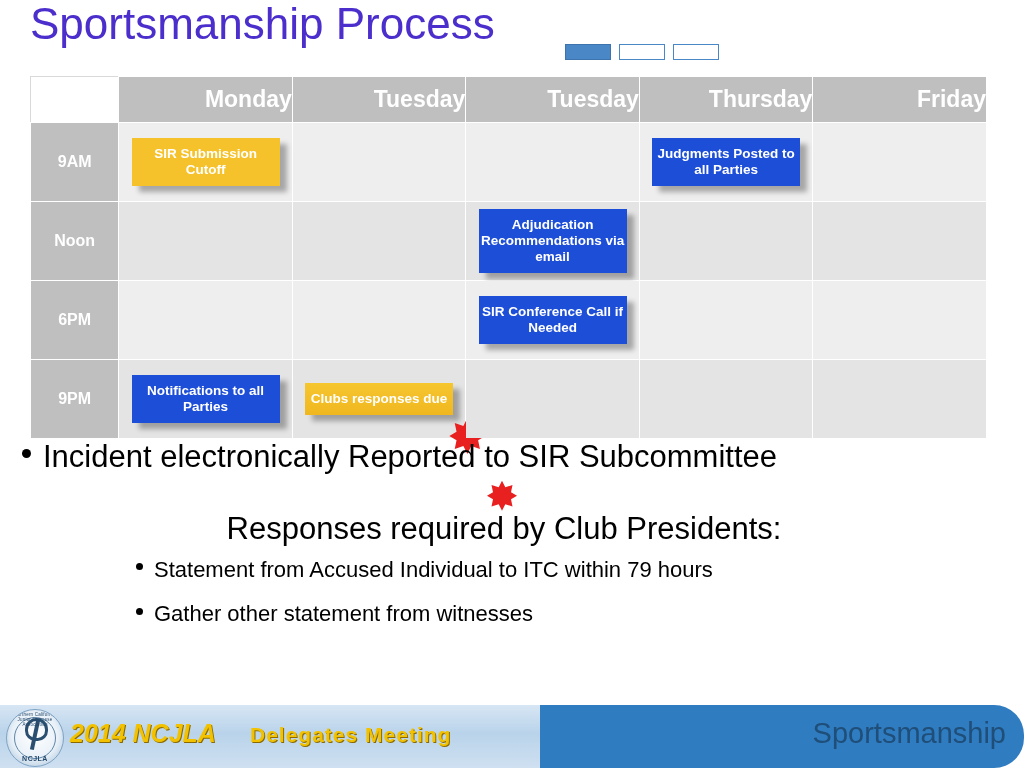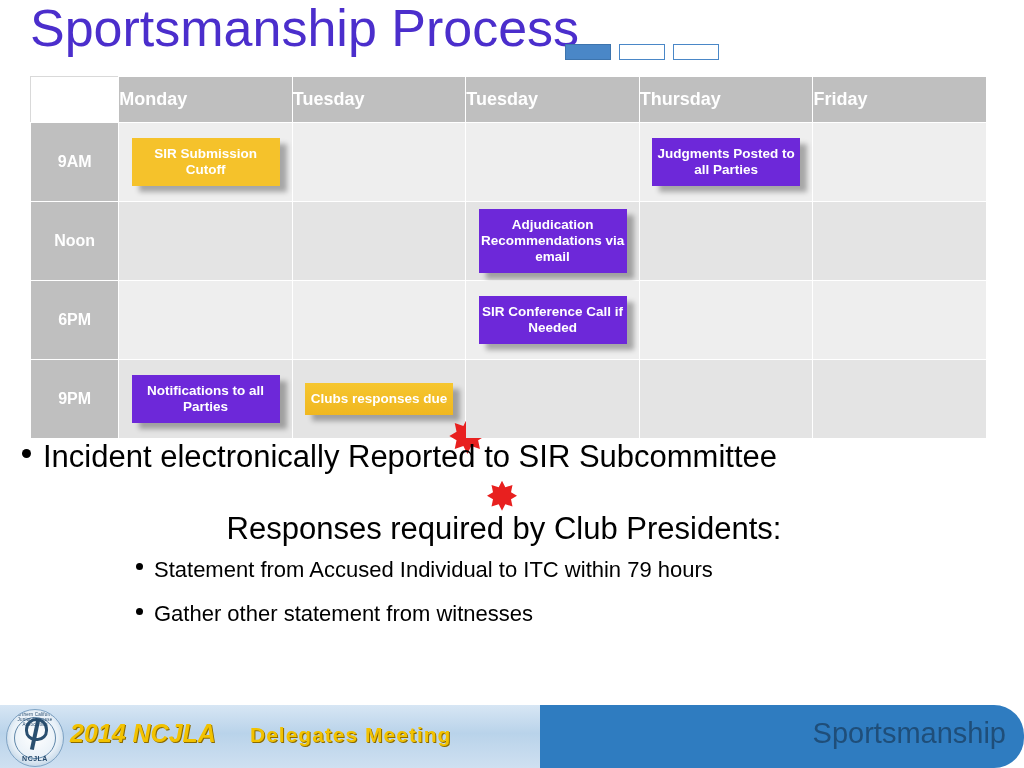--- a/index.html
+++ b/index.html
@@ -13,21 +13,21 @@
     font-family: "Liberation Sans", sans-serif;
     overflow: hidden;
     position: relative;
   }
 
   
   .slide-title {
     position: absolute;
     left: 30px;
     top: 2px;
-    font-size: 52px;
+    font-size: 44px;
     color: #4b2ecc;
     font-weight: normal;
     letter-spacing: 0px;
     white-space: nowrap;
     line-height: 1;
   }
   .title-deco {
     position: absolute;
     top: 44px;
     height: 14px;
@@ -49,23 +49,23 @@
     border: 1px solid #ffffff;
     padding: 0;
   }
   .col-time { width: 88px; }
   .col-day  { width: 173px; }
 
   .calendar thead th {
     height: 45px;
     background: #bfbfbf;
     color: #ffffff;
-    font-size: 18px;
-    font-weight: bold;
-    text-align: left;
+    font-size: 23px;
+    font-weight: bold;
+    text-align: right;
     vertical-align: middle;
   }
   .calendar thead th.corner {
     background: #ffffff;
     border-left: 1px solid #d9d9d9;
     border-top: 1px solid #d9d9d9;
   }
   .calendar tbody td.timecell {
     background: #bfbfbf;
     color: #ffffff;
@@ -92,21 +92,21 @@
     width: 148px;
     color: #ffffff;
     font-size: 13.5px;
     font-weight: bold;
     text-align: center;
     line-height: 1.18;
     padding: 8px 2px;
     box-sizing: border-box;
     box-shadow: 7px 6px 5px rgba(0,0,0,0.30);
   }
-  .event.green  { background: #6d28d9; }
+  .event.green  { background: #1d4ed8; }
   .event.yellow { background: #f5c22b; }
   .event.yellow.orange-edge { background: linear-gradient(180deg,#f6c62f 0%, #f0b71f 100%); }
 
   
   .starburst {
     position: absolute;
     width: 36px;
     height: 36px;
     background: #e8201f;
     clip-path: polygon(50% 0%, 61% 22%, 85% 14%, 80% 38%, 100% 50%, 80% 62%, 85% 86%, 61% 78%, 50% 100%, 39% 78%, 15% 86%, 20% 62%, 0% 50%, 20% 38%, 15% 14%, 39% 22%);

